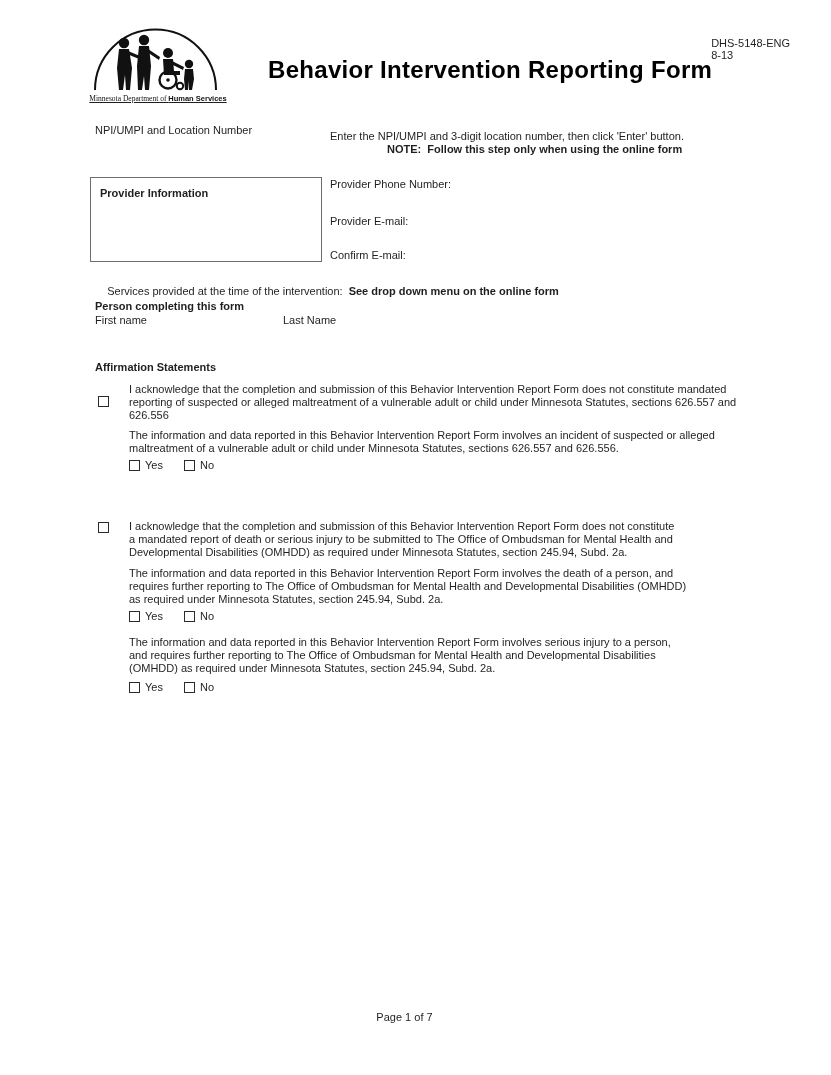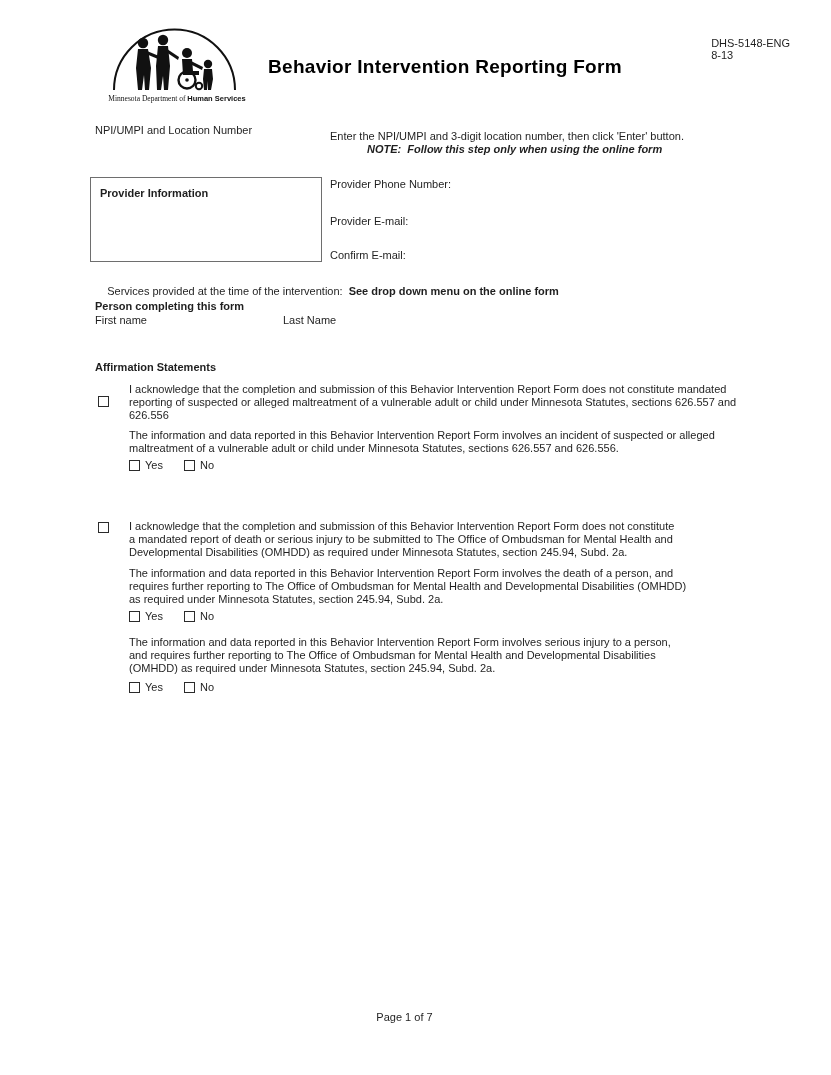--- a/index.html
+++ b/index.html
@@ -14,34 +14,34 @@
     color:#1f1f1f;
     overflow:hidden;
   }
   .abs { position:absolute; }
   .bold { font-weight:bold; }
   .pre  { white-space:pre-line; line-height:13px; }
 
   .form-number { top:25px; right:41px; white-space:pre; }
   .form-number .rev { }
 
-  .logo { left:105px; top:27px; width:144px; }
+  .logo { left:86px; top:27px; width:144px;text-decoration:underline; }
   .logo svg { display:block; }
   .logo-caption {
     width:144px; text-align:center; white-space:nowrap;
     font-size:7.5px; color:#111; margin-top:1px;
     font-family:"Liberation Serif","DejaVu Serif",serif;
   }
   .logo-caption b { font-family:"Liberation Sans","DejaVu Sans",sans-serif; }
 
-  .doc-title { left:268px; top:56px; font-size:19px; font-weight:bold; letter-spacing:0.3px; color:#000; }
+  .doc-title { left:268px; top:56px; font-size:24px; font-weight:bold; letter-spacing:0.3px; color:#000; }
 
   .npi-label { left:95px; top:124px; }
   .npi-instr { left:330px; top:130px; }
-  .npi-note  { left:367px; top:143px; font-weight:bold; font-style:italic; white-space:pre; }
+  .npi-note  { left:387px; top:143px; font-weight:bold; white-space:pre; }
 
   .provider-box {
     left:90px; top:177px; width:232px; height:85px;
     border:1px solid #6e6e6e; background:#fff;
     padding:9px 9px;
   }
   .provider-phone { left:330px; top:178px; }
   .provider-email { left:330px; top:215px; }
   .provider-confirm { left:330px; top:249px; }
 

